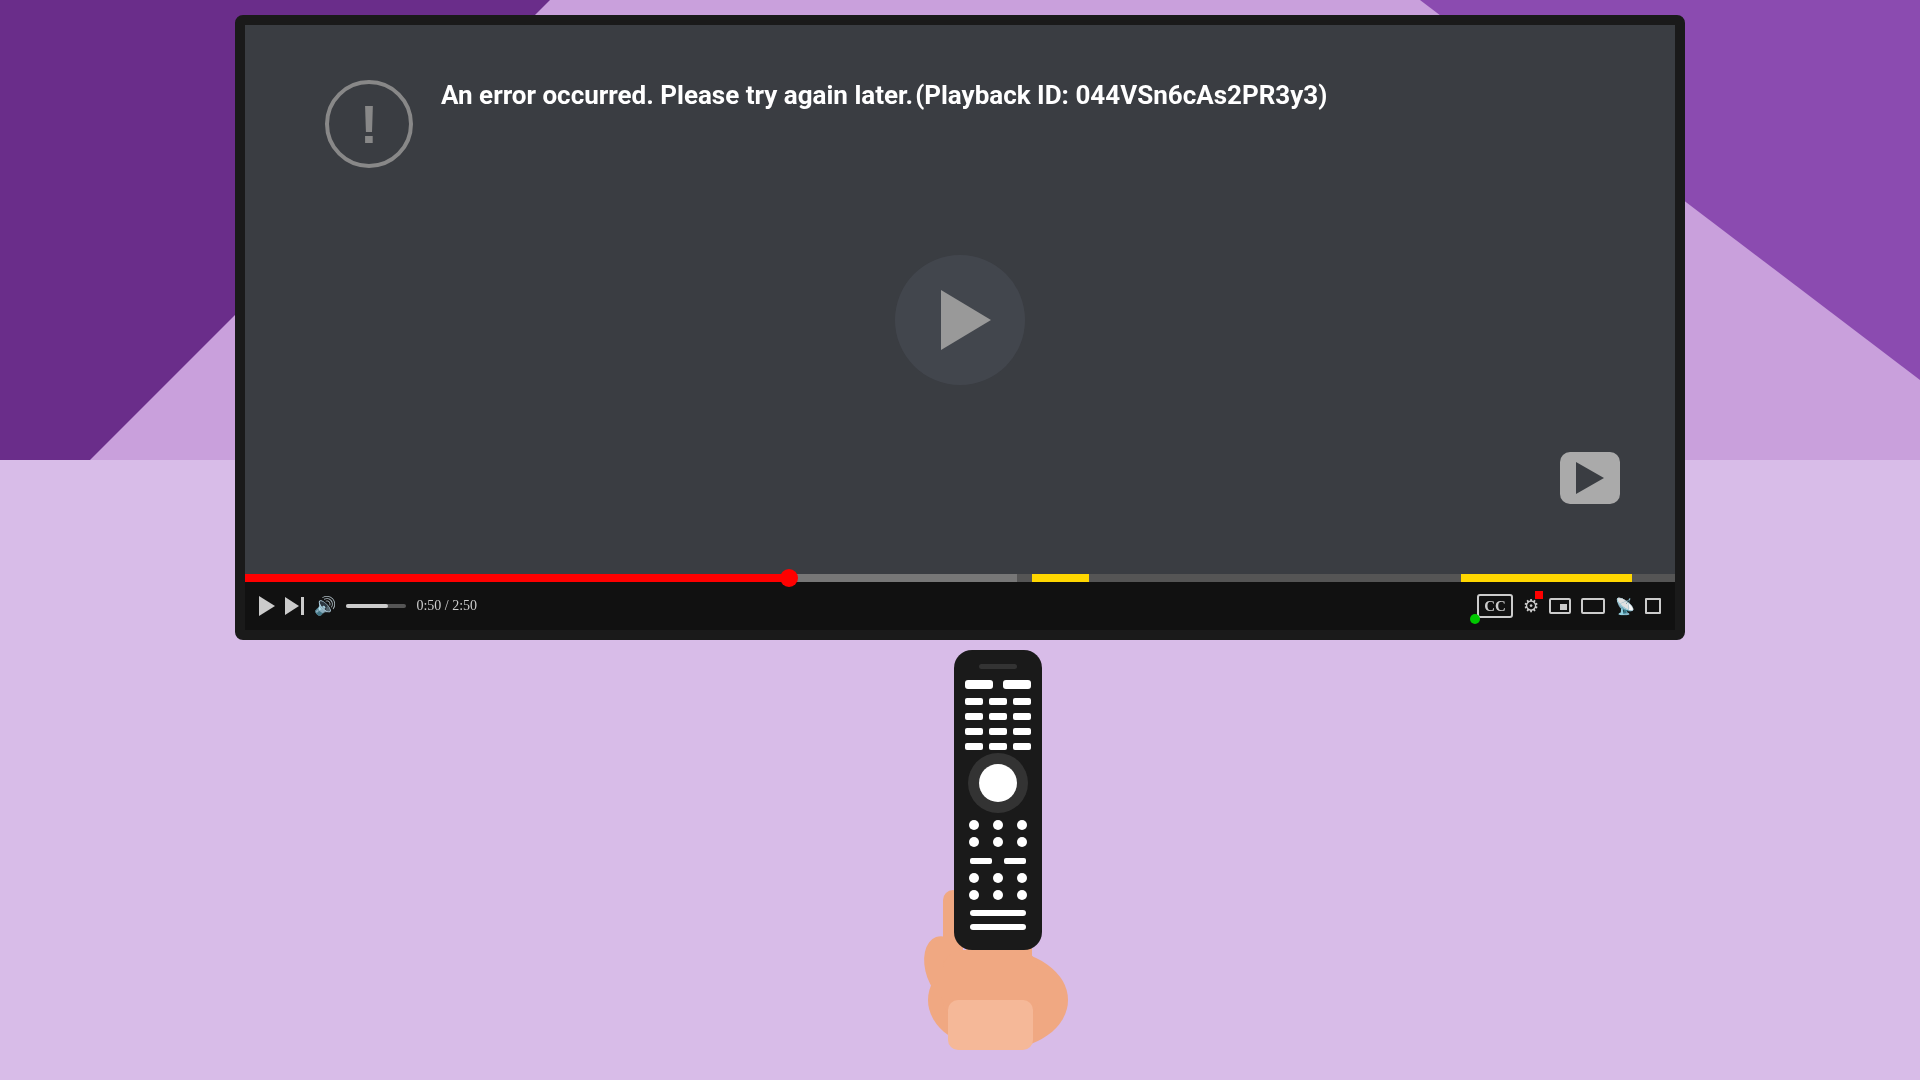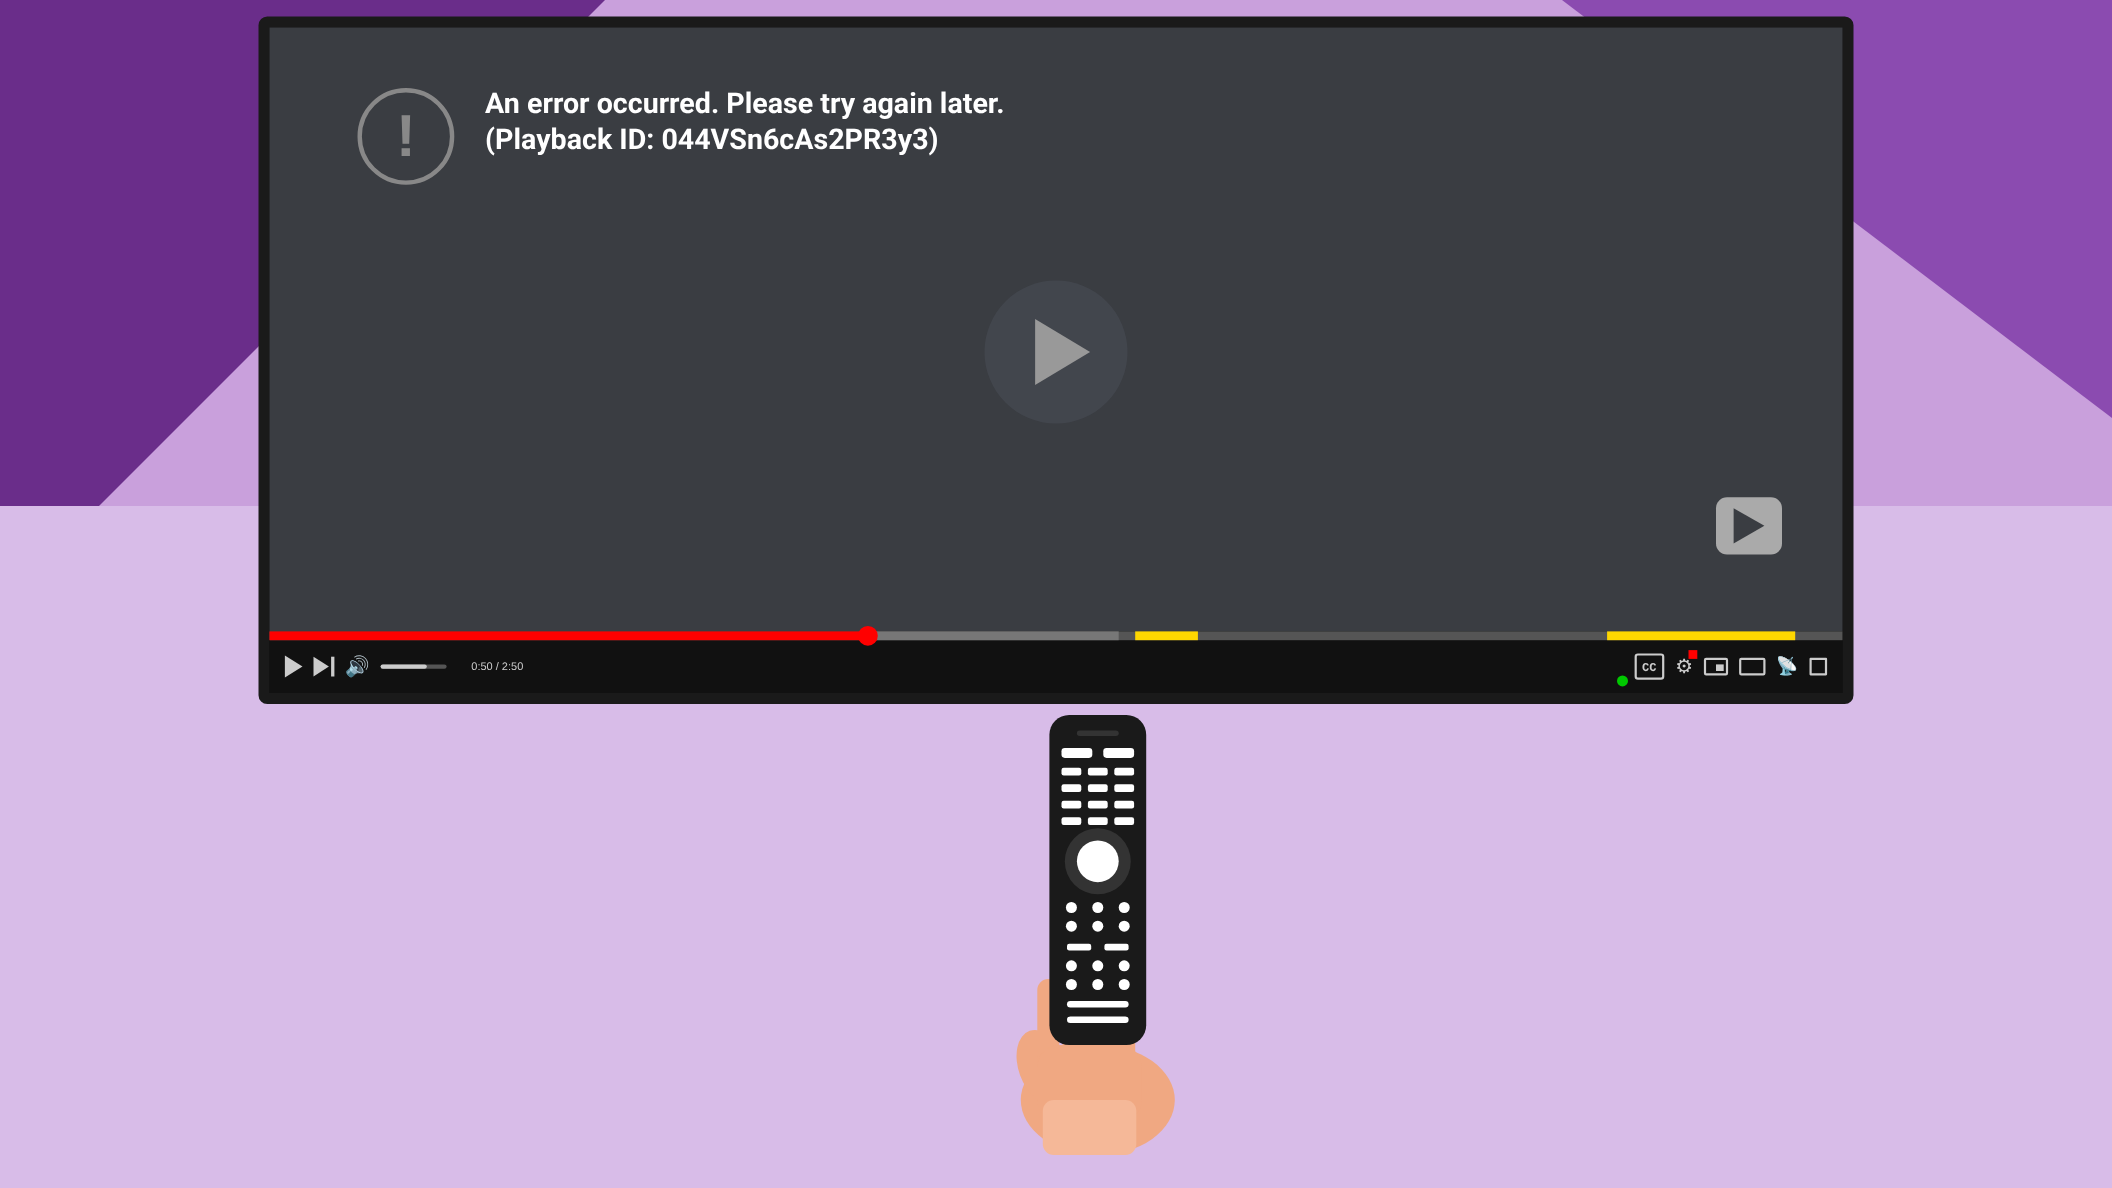--- a/index.html
+++ b/index.html
@@ -53,21 +53,21 @@
   </svg>
 
   <div style="position:absolute;top:15px;left:235px;right:235px;bottom:440px;background:#111;border-radius:8px;border:10px solid #1a1a1a;">
 
     <div style="width:100%;height:calc(100% - 56px);background:#3a3d42;position:relative;display:flex;align-items:center;justify-content:center;">
 
       <div style="position:absolute;top:55px;left:80px;display:flex;align-items:flex-start;gap:28px;">
         <div style="width:88px;height:88px;border:4px solid #888;border-radius:50%;display:flex;align-items:center;justify-content:center;flex-shrink:0;">
           <span style="font-size:54px;color:#888;font-weight:bold;line-height:1;font-family:Arial;">!</span>
         </div>
-        <div style="display:flex;flex-direction:column;gap:2px;">
+        <div style="display:flex;flex-direction:row;gap:2px;">
           <span style="color:#fff;font-size:26px;font-weight:bold;font-family:'Roboto',Arial,sans-serif;">An error occurred. Please try again later.</span>
           <span style="color:#fff;font-size:26px;font-weight:bold;font-family:'Roboto',Arial,sans-serif;">(Playback ID: 044VSn6cAs2PR3y3)</span>
         </div>
       </div>
 
       <div style="width:130px;height:130px;background:rgba(70,73,82,0.75);border-radius:50%;display:flex;align-items:center;justify-content:center;cursor:pointer;position:relative;top:20px;">
         <div style="width:0;height:0;border-top:30px solid transparent;border-bottom:30px solid transparent;border-left:50px solid #999;margin-left:12px;"></div>
       </div>
 
       <div style="position:absolute;bottom:70px;right:55px;background:#aaa;border-radius:10px;padding:10px 16px;display:flex;align-items:center;justify-content:center;">
@@ -97,26 +97,26 @@
           <div style="width:3px;height:18px;background:#ccc;"></div>
         </div>
 
         <div style="cursor:pointer;color:#ccc;font-size:18px;display:flex;align-items:center;">
           <span style="font-size:18px;">🔊</span>
         </div>
         <div style="width:60px;height:4px;background:#555;border-radius:2px;cursor:pointer;position:relative;">
           <div style="width:70%;height:100%;background:#ccc;border-radius:2px;"></div>
         </div>
 
-        <span style="color:#ccc;font-size:10px;font-family:Liberation Sans, sans-serif;white-space:nowrap;margin-left:12px;">0:50 / 2:50</span>
+        <span style="color:#ccc;font-size:14px;font-family:Liberation Serif, serif;white-space:nowrap;margin-left:0;">0:50 / 2:50</span>
 
         <div style="flex:1;"></div>
 
         <div style="border:2px solid #ccc;border-radius:3px;padding:1px 5px;cursor:pointer;">
-          <span style="font-size:11px;color:#ccc;font-weight:bold;font-family:Liberation Mono, monospace;">CC</span>
+          <span style="font-size:15px;color:#ccc;font-weight:bold;font-family:Liberation Serif, serif;">CC</span>
         </div>
 
         <div style="cursor:pointer;color:#ccc;font-size:18px;position:relative;">
           <span>⚙</span>
           <span style="position:absolute;top:-4px;right:-4px;width:8px;height:8px;background:#f00;border-radius:50;font-size:6px;color:#f00;">●</span>
         </div>
 
         <div style="cursor:pointer;width:22px;height:16px;border:2px solid #ccc;border-radius:2px;position:relative;">
           <div style="position:absolute;right:2px;bottom:2px;width:7px;height:6px;background:#ccc;"></div>
         </div>

